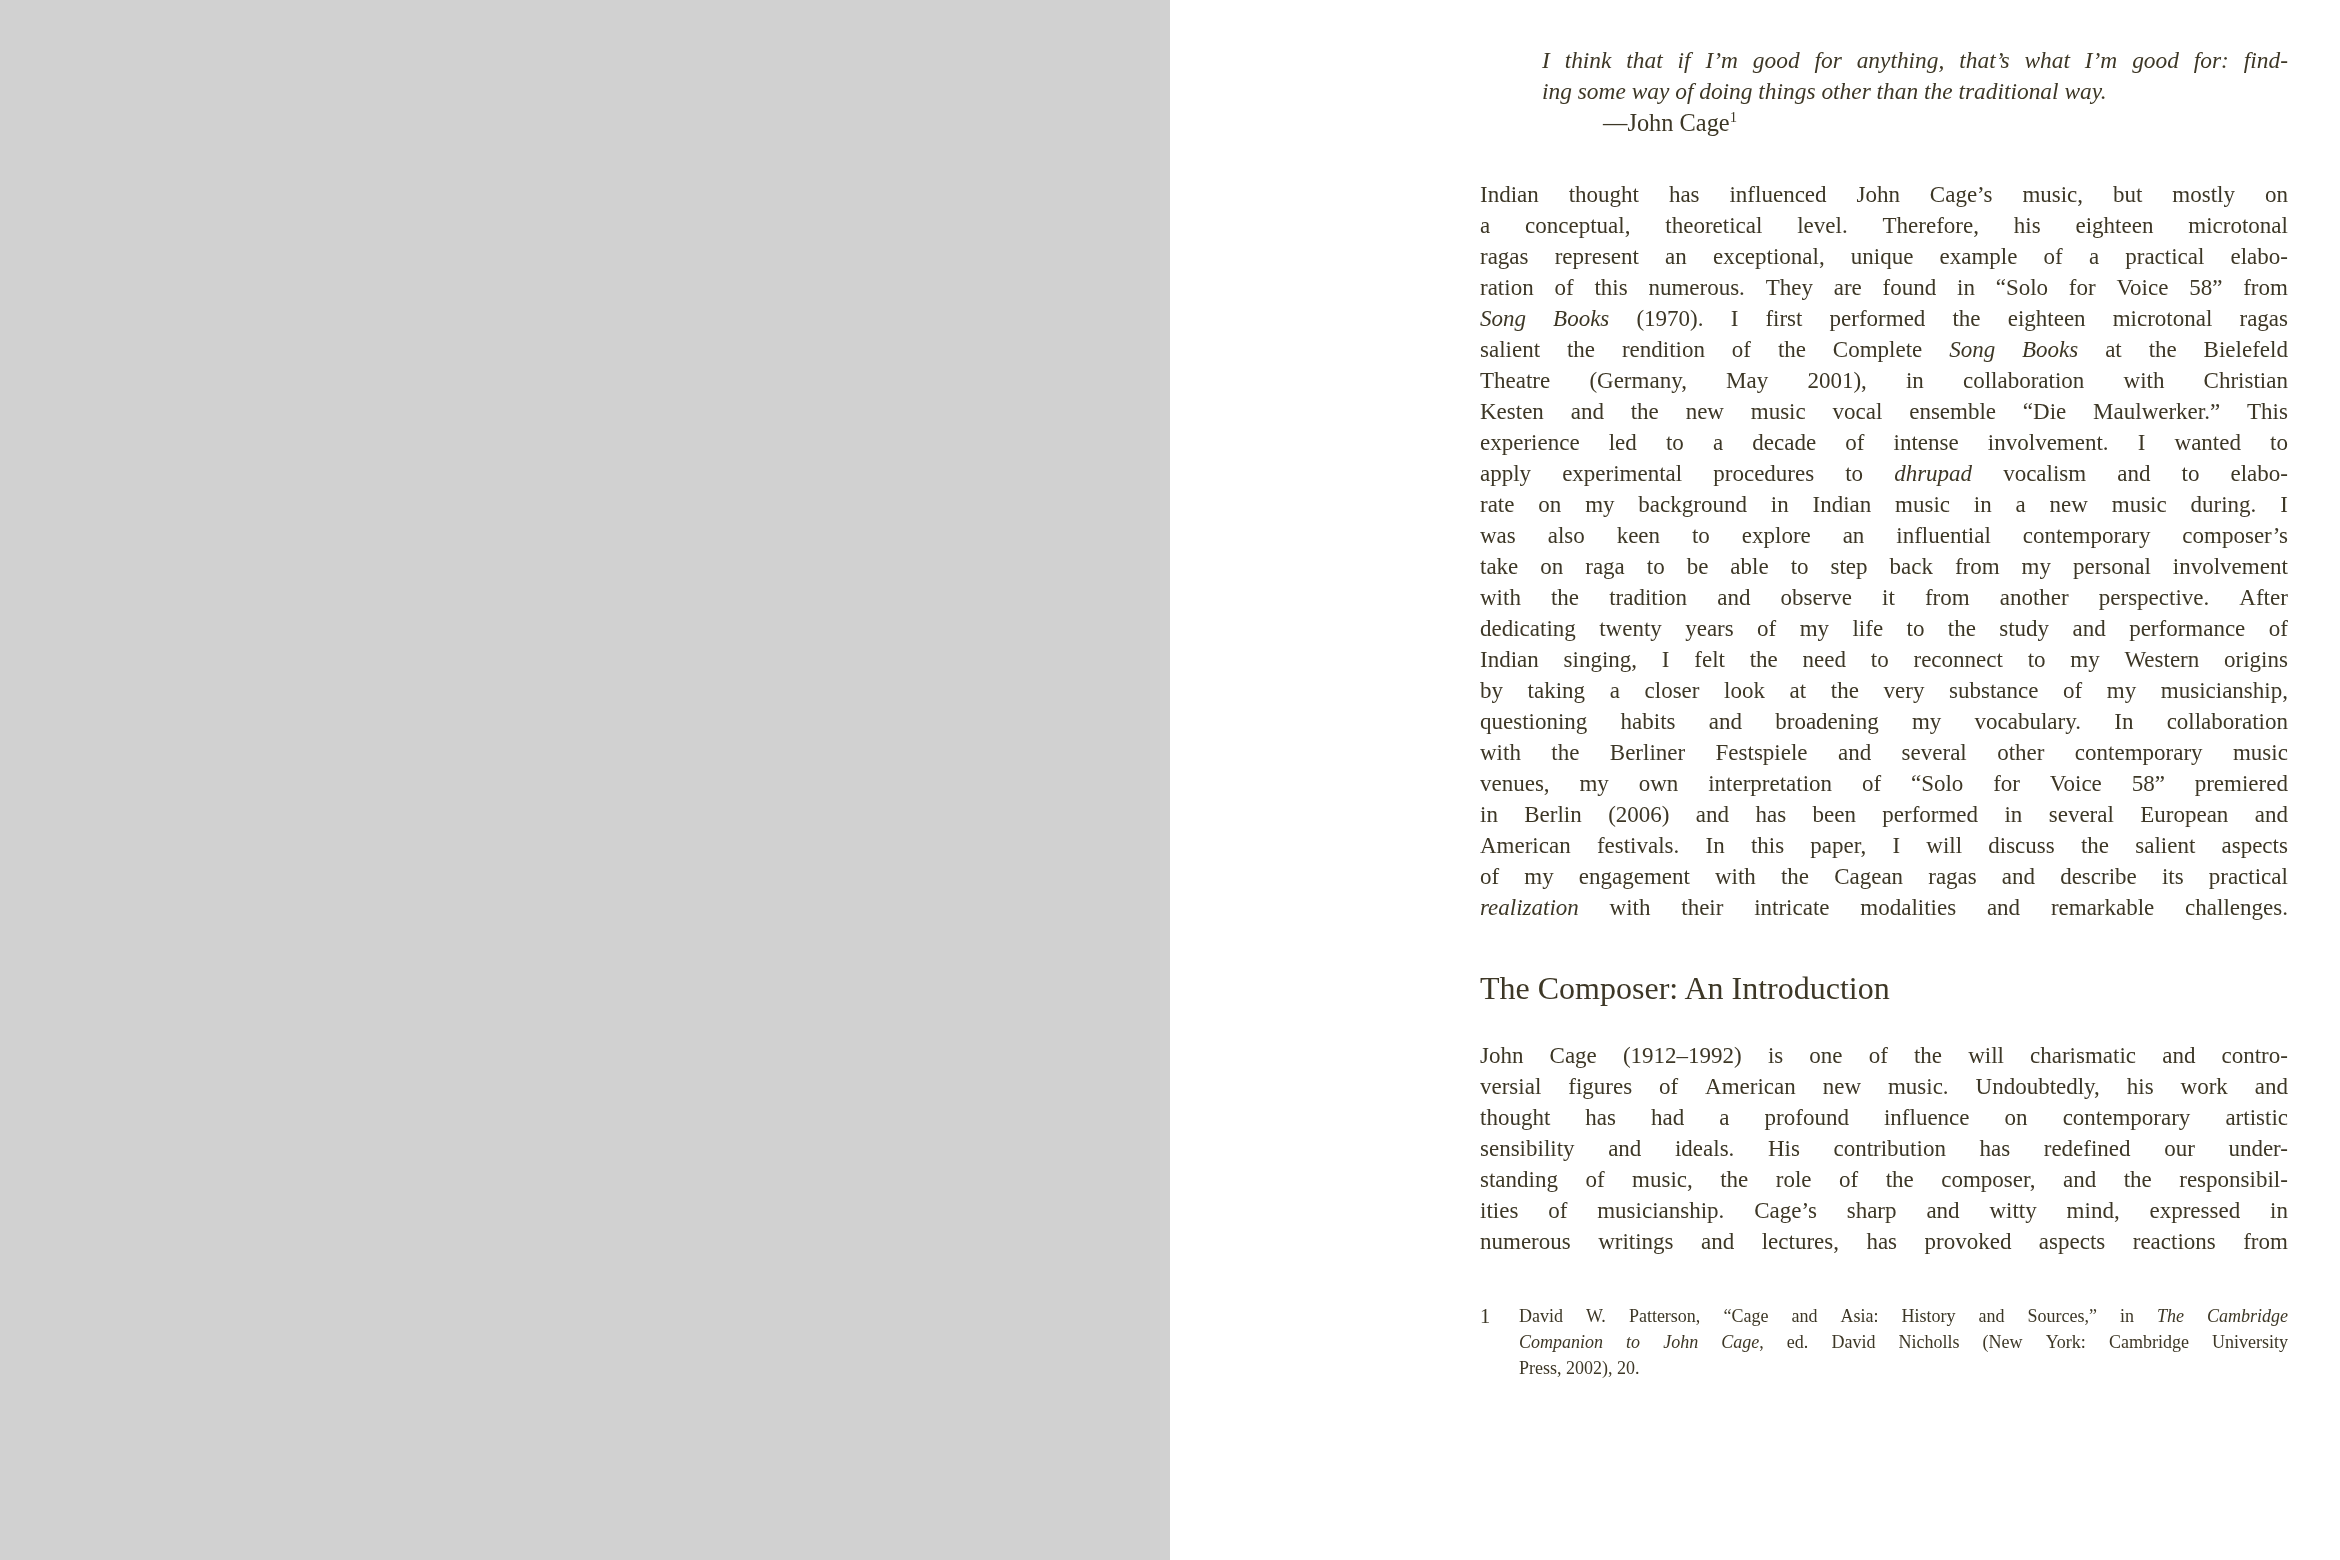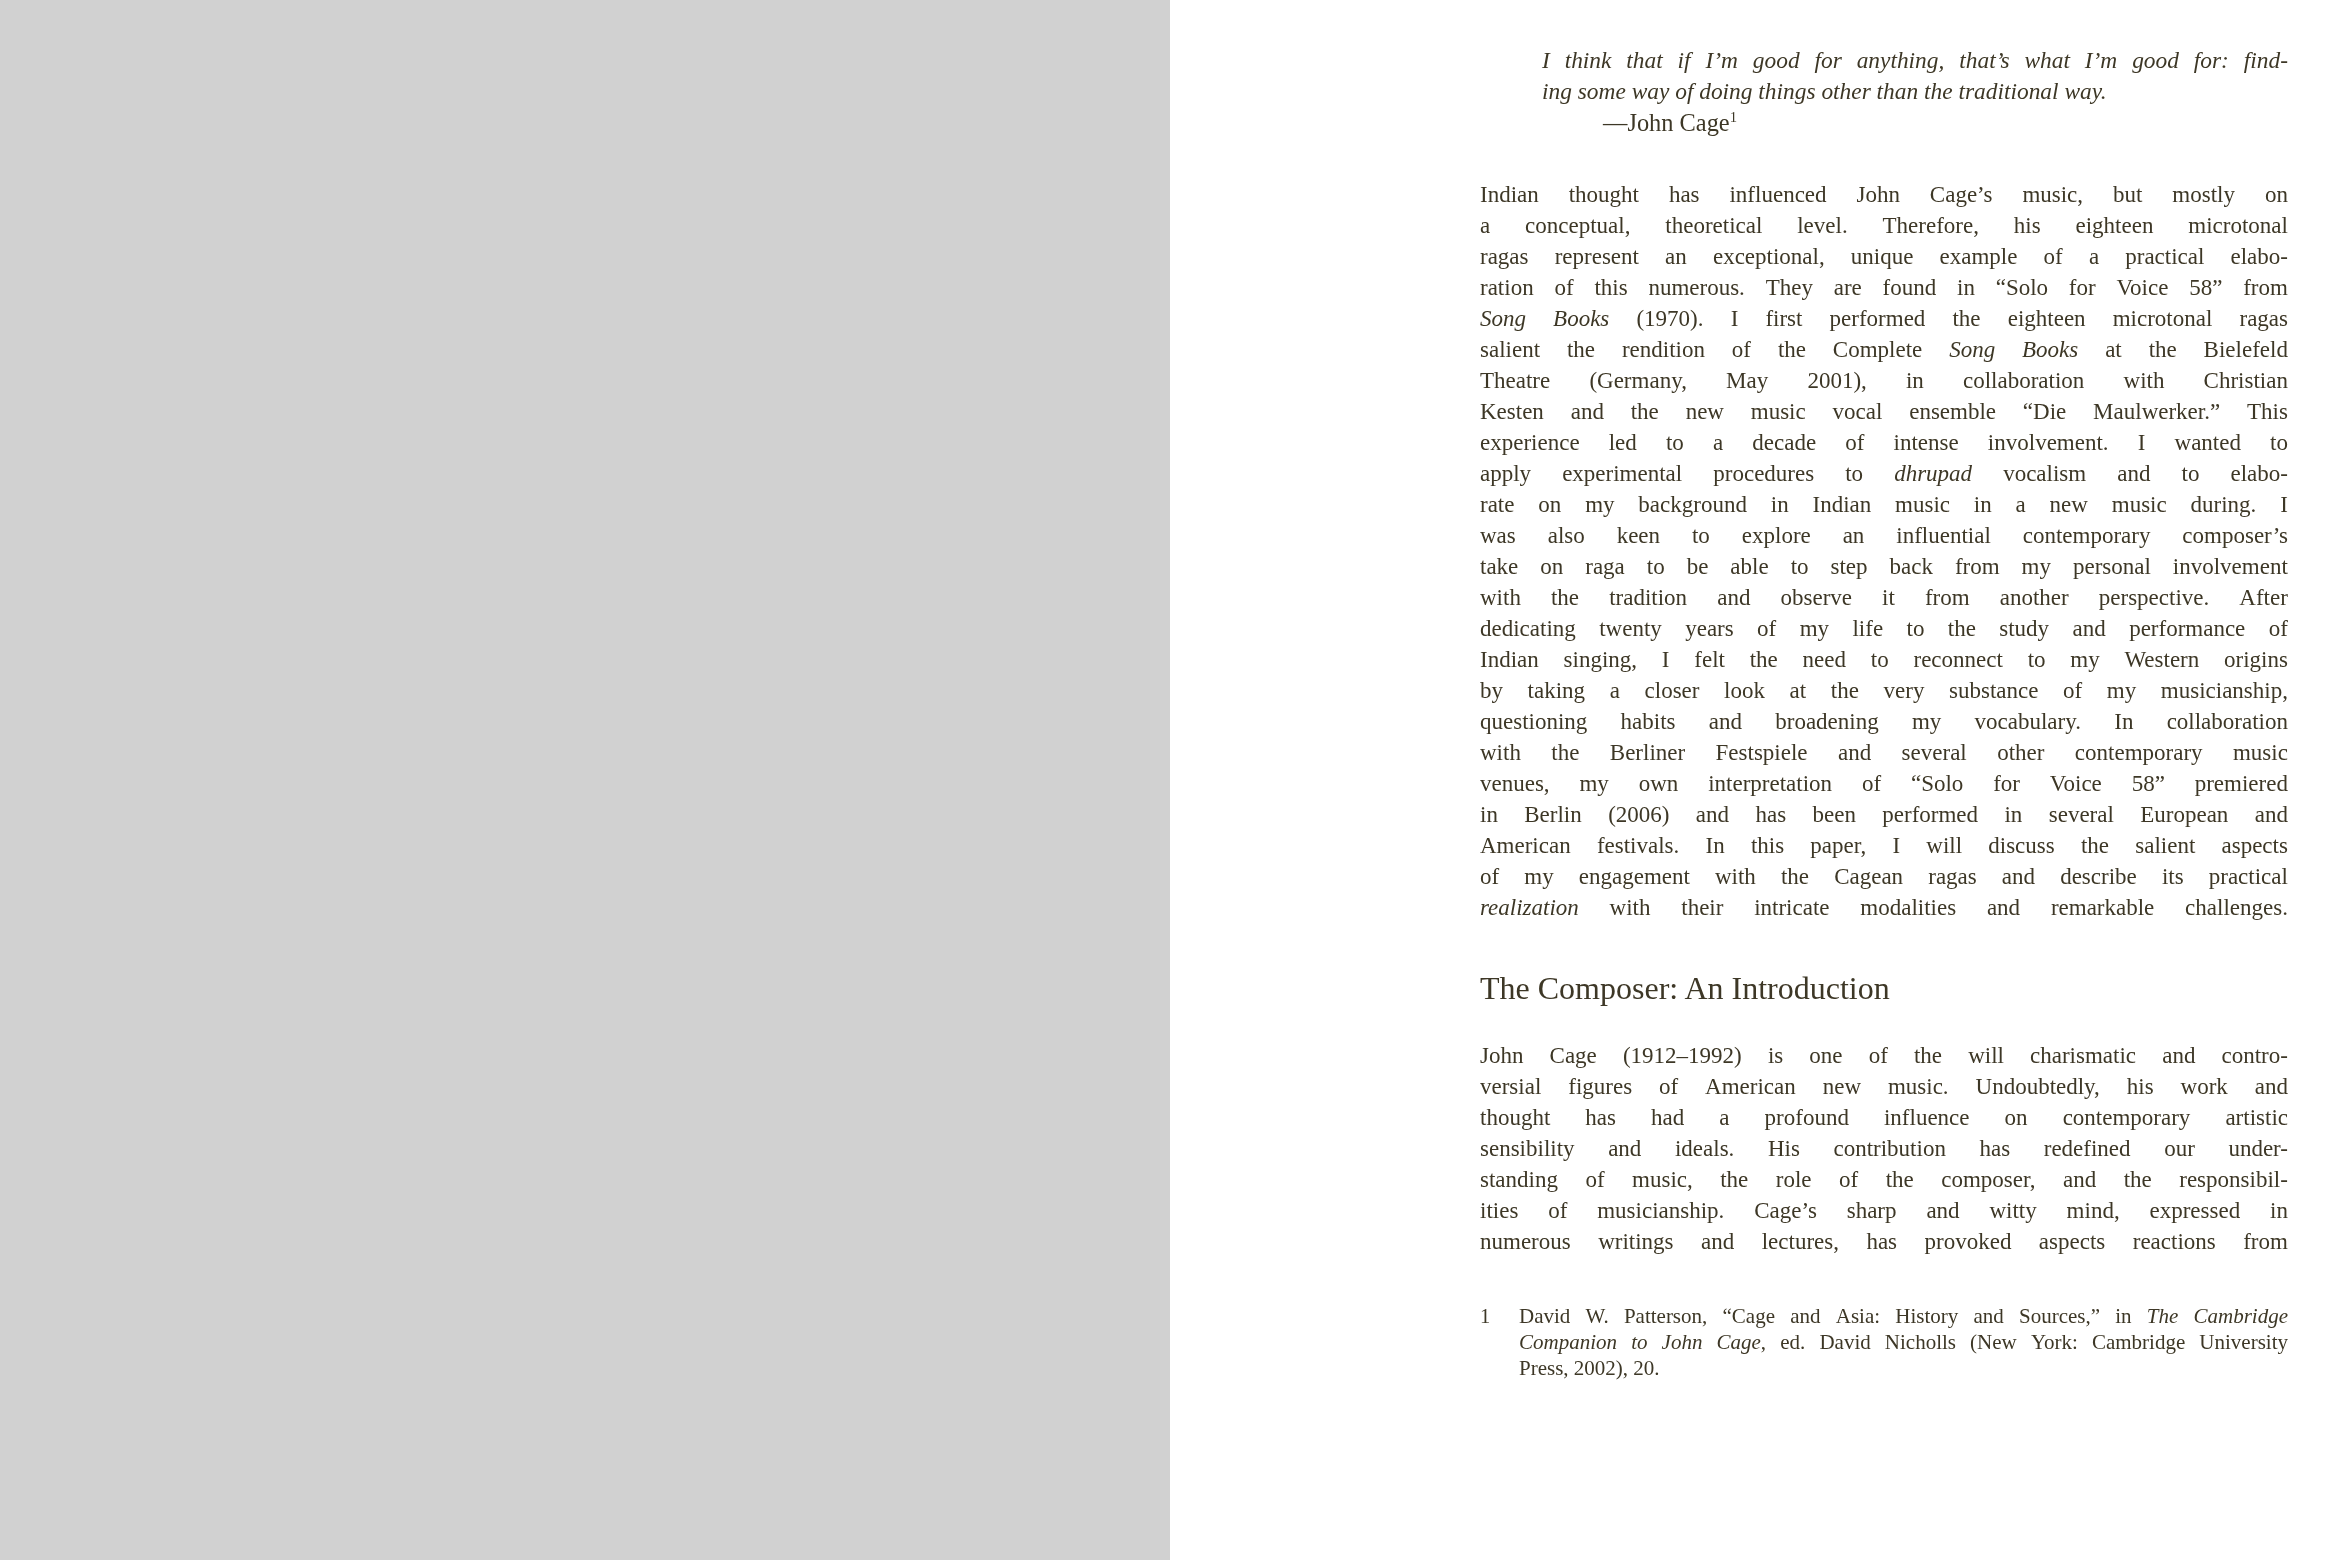--- a/index.html
+++ b/index.html
@@ -54,21 +54,21 @@
     font-size: 32px; font-weight: normal; line-height: 31px;
   }
   .para2 { top: 1040px; }
 
   .footnote { top: 1303px; display: flex; }
   .fn-marker {
     width: 39px; flex: none;
     font-size: 20.5px; line-height: 26px;
   }
   .fn-text { flex: 1; }
-  .fn-text .tline { font-size: 21px; line-height: 26px; }
+  .fn-text .tline { font-size: 18px; line-height: 26px; }
 </style>
 </head>
 <body>
 
 <div class="spread">
 
   <div class="left-page"></div>
 
   <div class="right-page">
 

